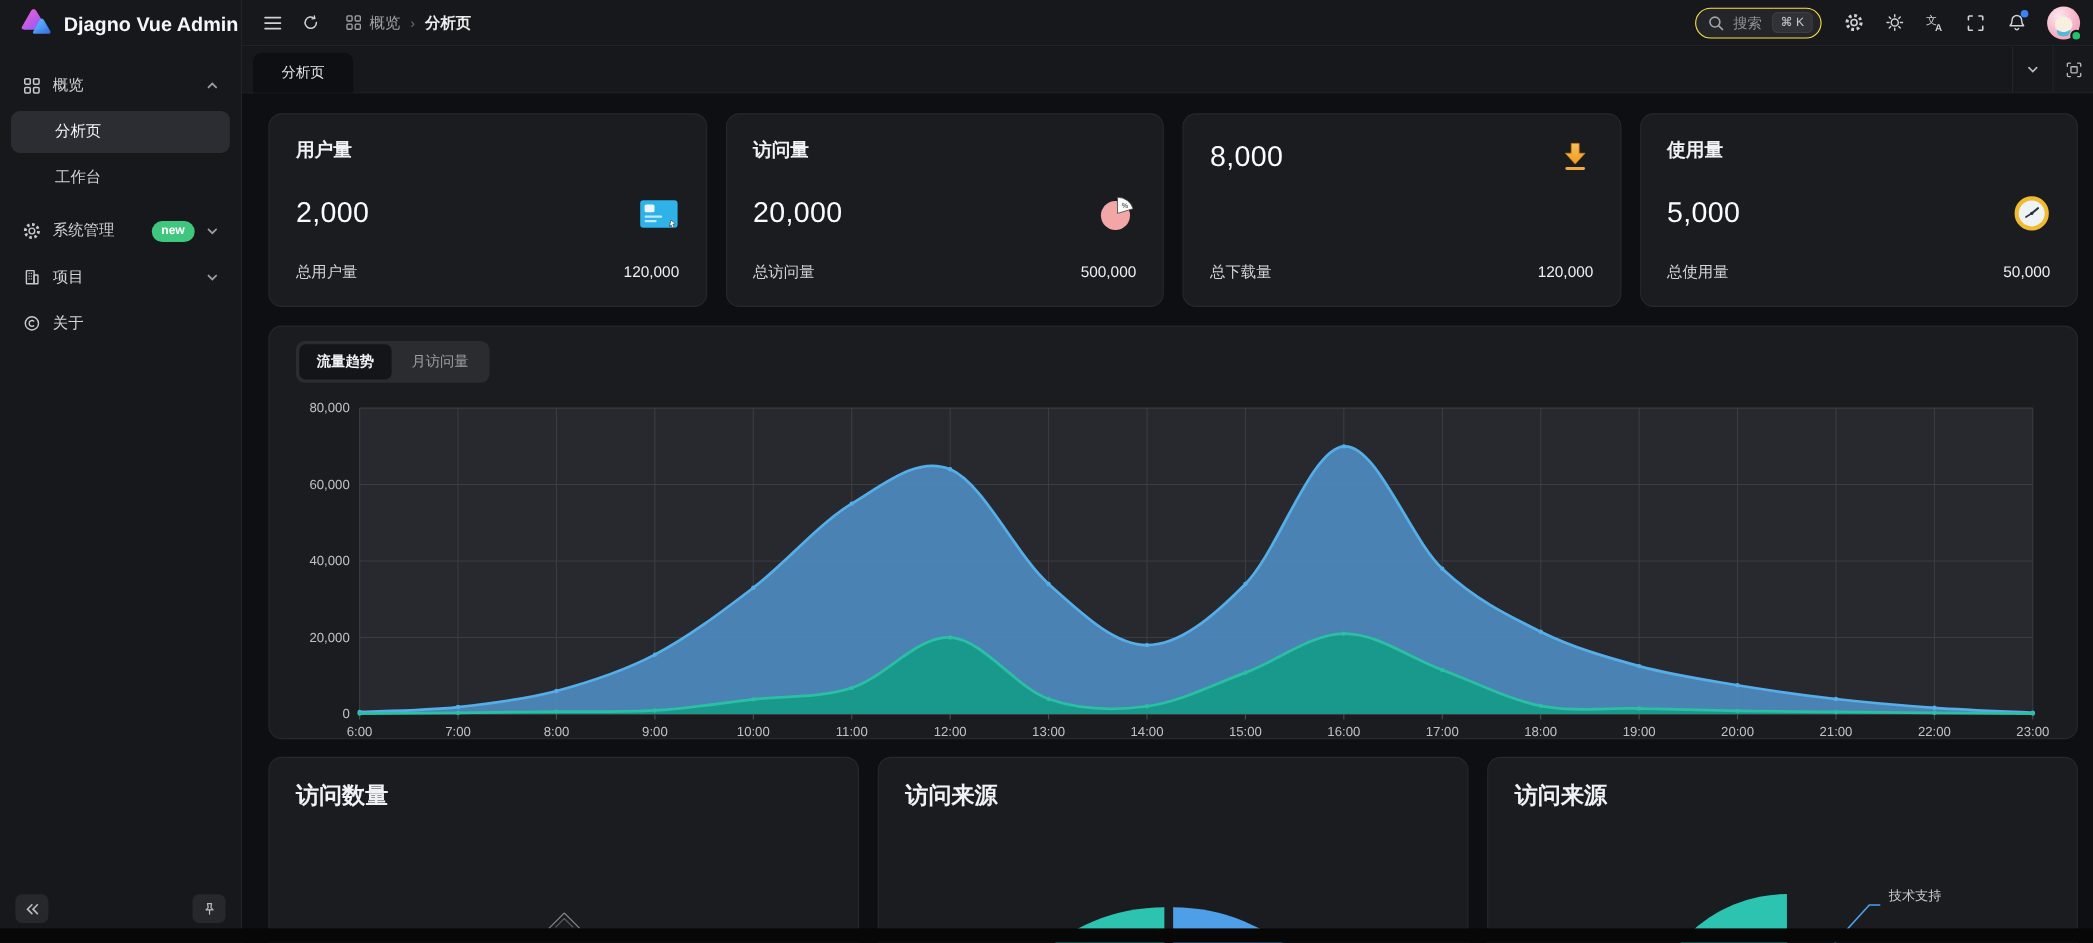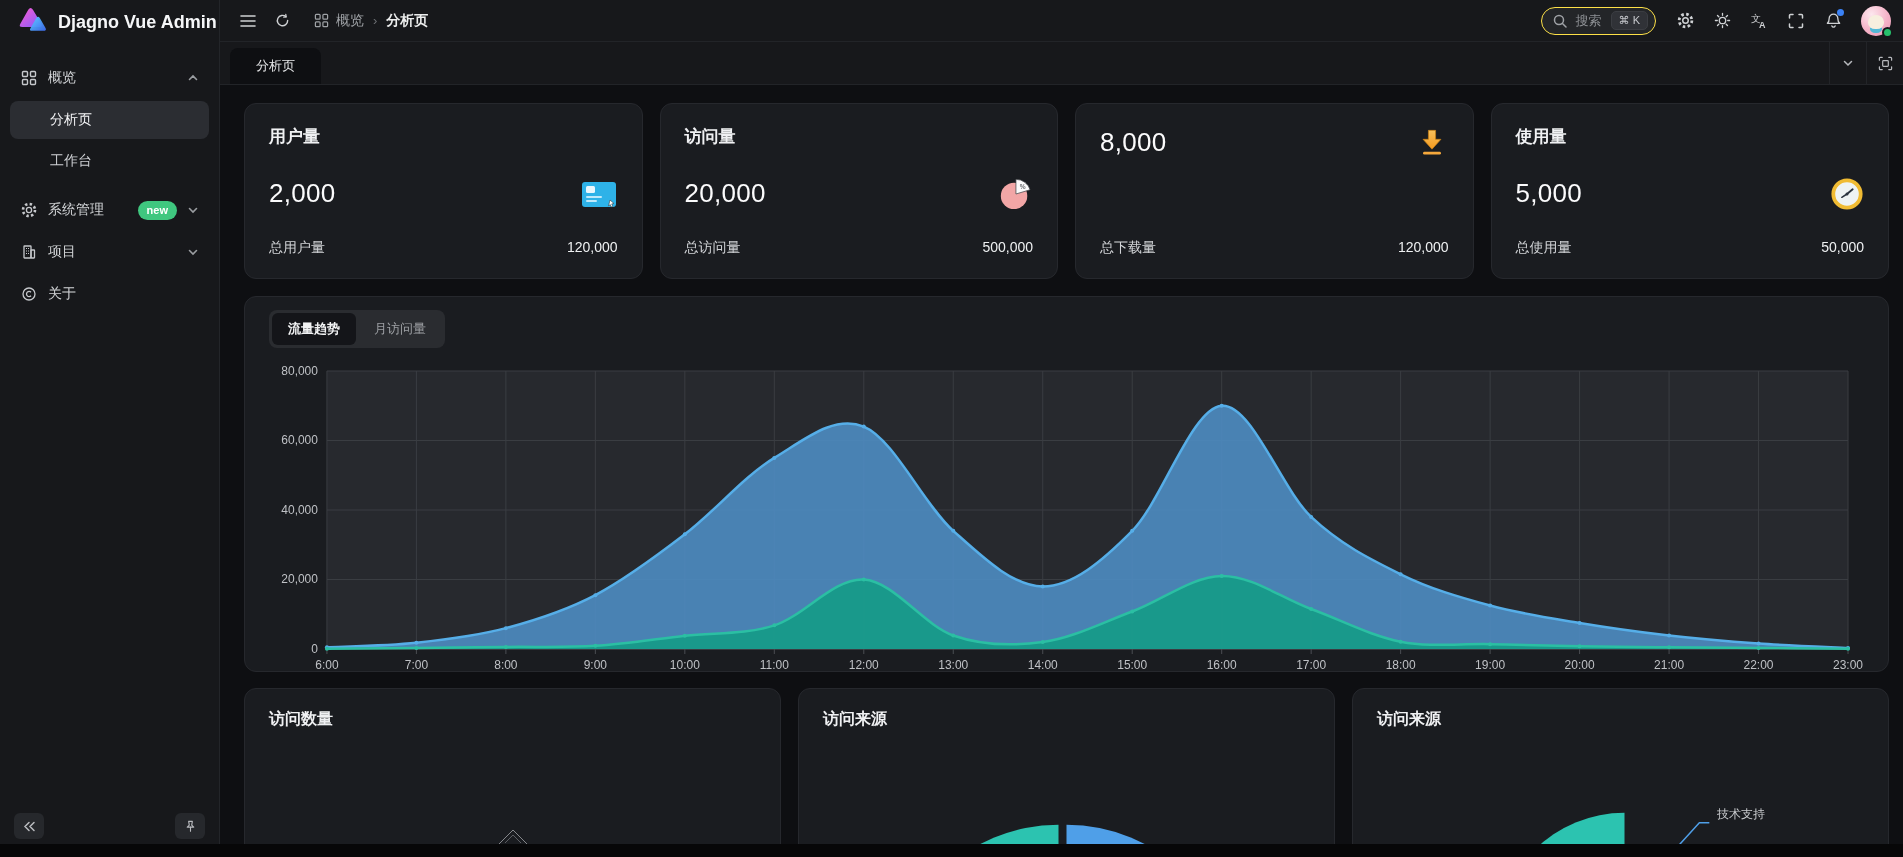--- a/index.html
+++ b/index.html
@@ -54,21 +54,21 @@
   .stat-footer-value { color:#eef0f1; }
 
   .chart-card { margin-top:17px; height:376px; background:#1a1c20; border:1px solid #26282d; border-radius:12px; padding:13px 24px; position:relative; }
   .seg { display:inline-flex; background:#2a2c30; border-radius:8px; padding:3px; gap:2px; }
   .seg-btn { border:none; background:transparent; color:#9da0a4; font-size:13px; padding:7px 16px; border-radius:6px; font-family:inherit; cursor:pointer; }
   .seg-btn.active { background:#141519; color:#f2f3f4; font-weight:700; }
   .trend-svg { position:absolute; left:24px; top:46px; width:calc(100% - 48px); height:330px; }
 
   .bottom-row { display:flex; gap:17px; margin-top:16px; }
   .mini-card { flex:1; height:210px; background:#1a1c20; border:1px solid #26282d; border-radius:12px; padding:20px 24px; position:relative; overflow:hidden; }
-  .mini-title { font-size:16px; font-weight:700; color:#f0f1f3; }
+  .mini-title { font-size:21px; font-weight:700; color:#f0f1f3; }
   .radar-label { position:absolute; top:119px; left:0; right:0; text-align:center; font-size:12px; color:#c9cbce; }
   .radar-apex { position:absolute; top:139px; left:50%; transform:translateX(-50%); }
   .mini-chart-svg { position:absolute; left:0; top:0; width:100%; height:100%; }
   .callout-label { position:absolute; top:117px; left:364px; font-size:12px; color:#c9cbce; }
 
   .bottom-strip { position:absolute; left:0; right:0; bottom:0; height:13px; background:#070708; z-index:60; }
 </style>
 </head>
 <body>
 

